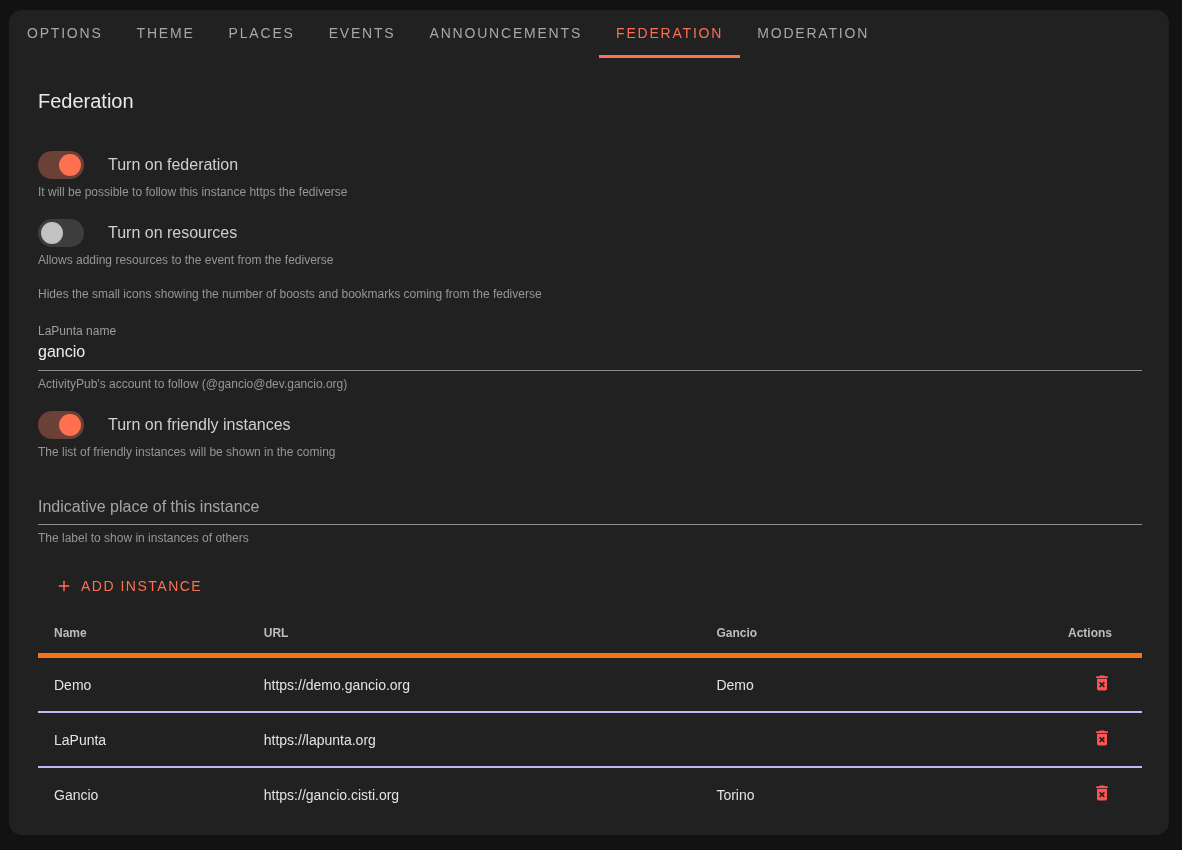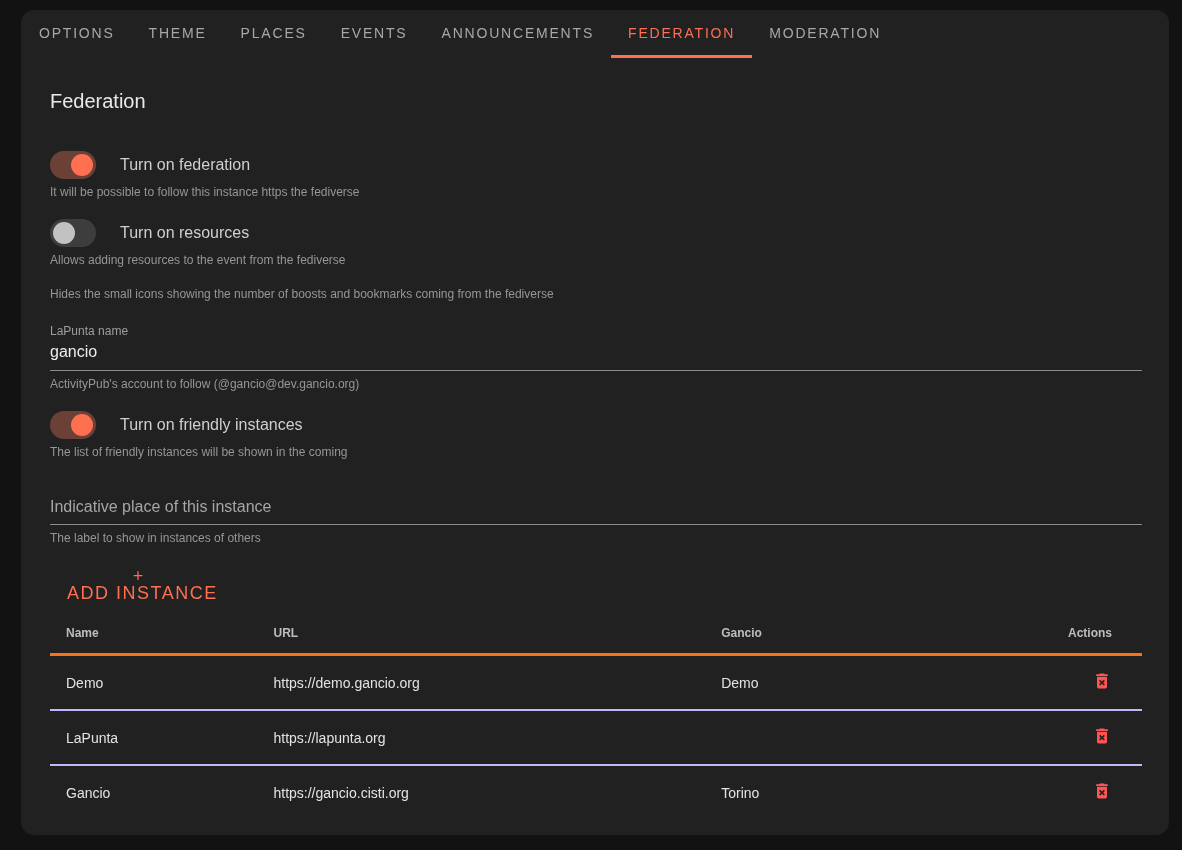--- a/index.html
+++ b/index.html
@@ -9,21 +9,20 @@
     font-family: "Liberation Sans", "DejaVu Sans", sans-serif;
     overflow: hidden;
     position: relative;
   }
   .card {
     position: absolute;
     left: 9px; top: 10px; right: 13px; bottom: 15px;
     background: #212121;
     border-radius: 13px;
     overflow: hidden;
-    margin-left: 12px;
   }
   
   .tabs {
     display: flex;
     height: 48px;
     align-items: stretch;
     padding-left: 1px;
   }
   .tab {
     display: flex;
@@ -105,41 +104,40 @@
     margin-left: 1px;
     display: inline-flex;
     align-items: center;
     height: 36px;
     padding: 0 16px;
     background: transparent;
     border: none;
     border-radius: 4px;
     color: #ff6f52;
     font-family: "Liberation Sans", "DejaVu Sans", sans-serif;
-    font-size: 18px;
+    font-size: 14px;
     font-weight: 500;
     letter-spacing: 1.5px;
     text-transform: uppercase;
     cursor: pointer;
-    flex-direction: column;
   }
   .add-btn svg { margin-right: 8px; }
   
   table {
     width: 100%;
     margin-top: 12px;
     border-collapse: collapse;
   }
   th {
     text-align: left;
     font-size: 12px;
     font-weight: 700;
     color: #bdbdbd;
     padding: 10px 16px 13px;
-    border-bottom: 3px solid #f97316;
+    border-bottom: 5px solid #f97316;
   }
   td {
     font-size: 14px;
     color: #e3e3e3;
     padding: 15px 16px;
   }
   tbody tr { border-bottom: 2px solid #c4b5fd; }
   tbody tr:last-child { border-bottom: none; }
   th.col-actions, td.col-actions { text-align: right; padding-right: 30px; }
   .col-name { width: 19%; }

